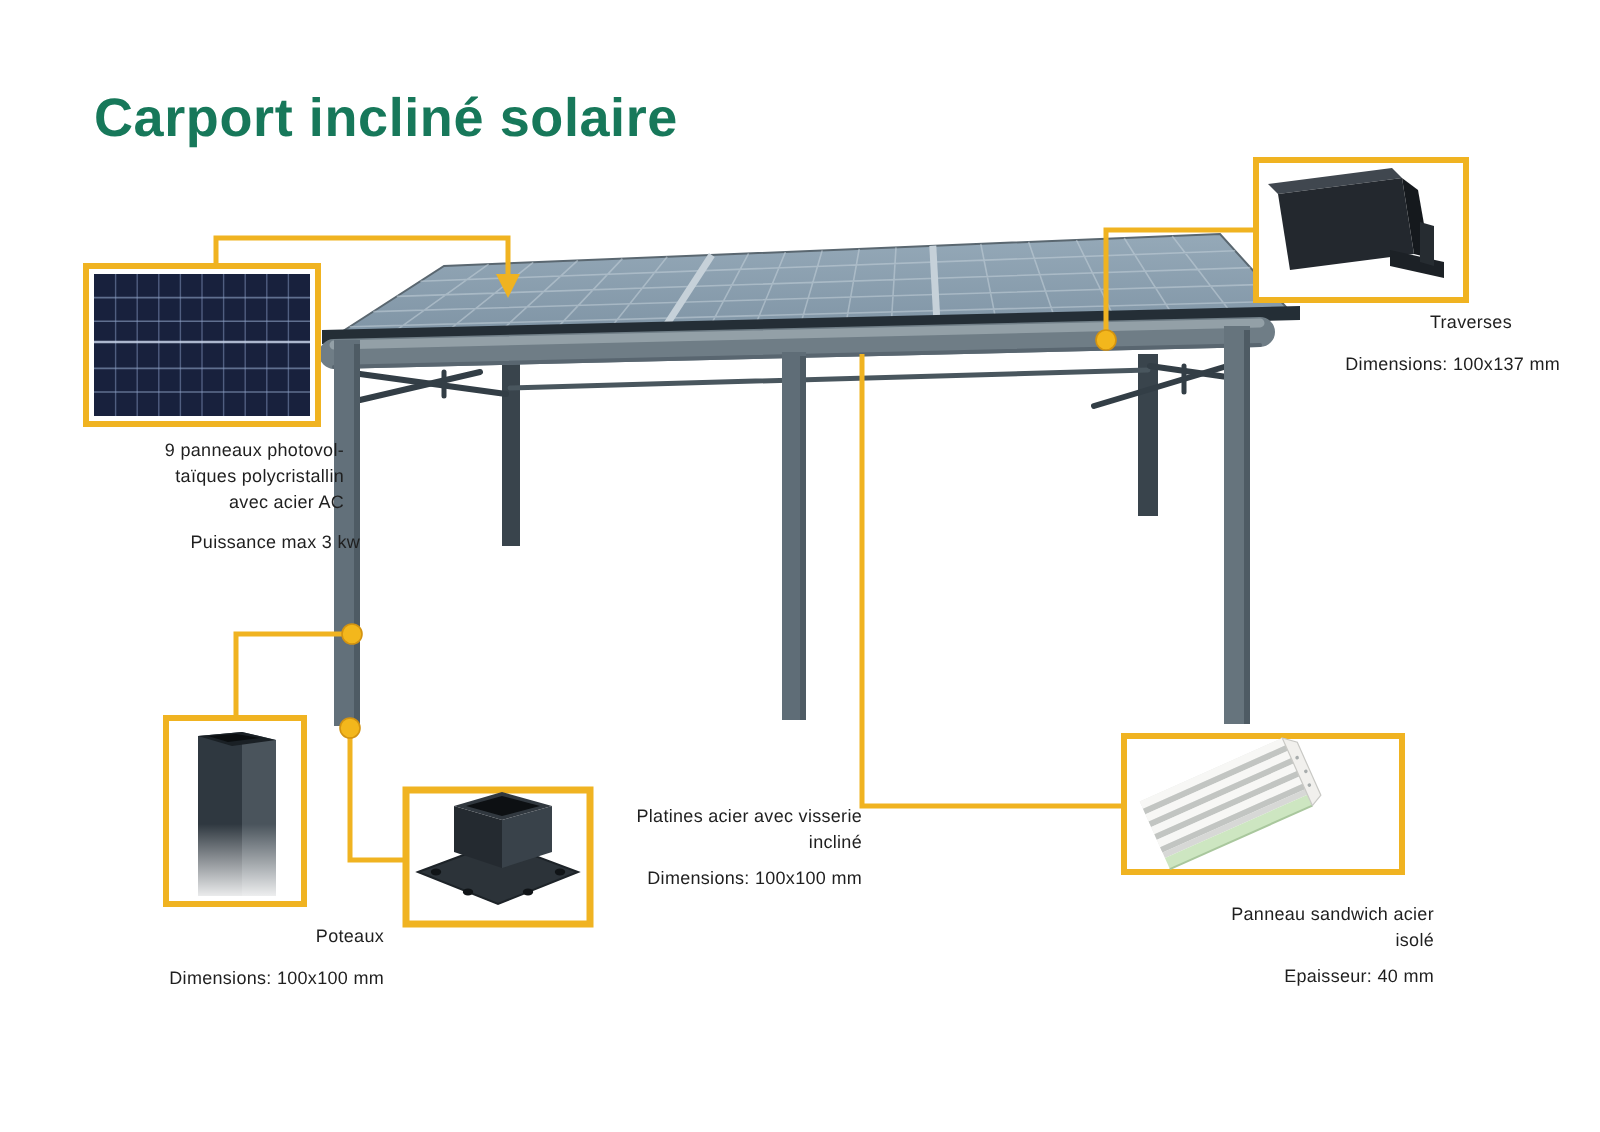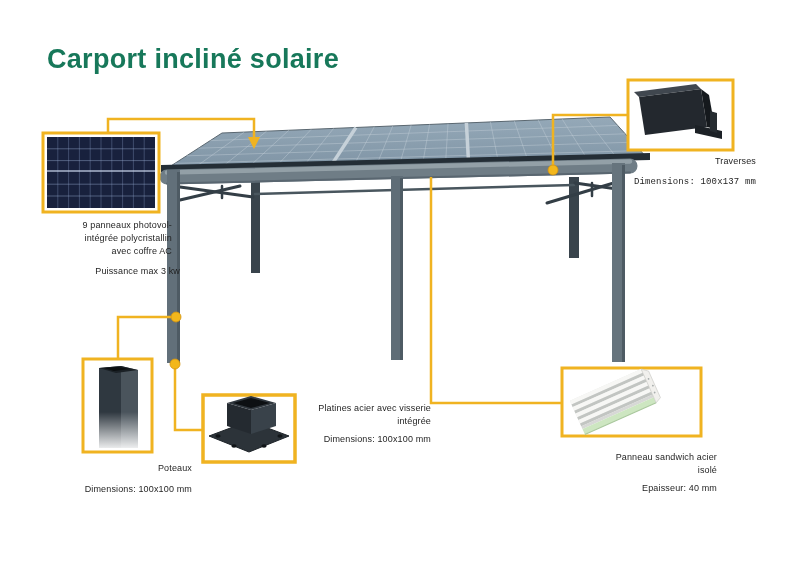--- a/index.html
+++ b/index.html
@@ -167,34 +167,34 @@
         <polygon points="78,-20 84,-15 84,14 78,17" fill="#f1f0ed" stroke="#c9c9c5" stroke-width="0.6"></polygon>
         <circle cx="80.8" cy="-8" r="0.9" fill="#a8adad"></circle>
           <circle cx="82" cy="0" r="0.9" fill="#a8adad"></circle>
         <circle cx="80.8" cy="7" r="0.9" fill="#a8adad"></circle>
       </g>
     </g>
   </svg>
 
   <div class="lbl" style="left:22px;top:219px;">
     <div>9 panneaux photovol-</div>
-    <div>intégrée polycristallin</div>
-    <div>avec coffre AC</div>
+    <div>taïques polycristallin</div>
+    <div>avec acier AC</div>
   </div>
   <div class="lbl" style="left:30px;top:265px;">Puissance max 3 kw</div>
 
   <div class="lbl" style="left:606px;top:155px;">Traverses</div>
-  <div class="lbl" style="left:606px;top:176px;font-family:Liberation Mono, monospace;">Dimensions: 100x137 mm</div>
+  <div class="lbl" style="left:630px;top:176px;">Dimensions: 100x137 mm</div>
 
   <div class="lbl" style="left:42px;top:462px;">Poteaux</div>
   <div class="lbl" style="left:42px;top:483px;">Dimensions: 100x100 mm</div>
 
   <div class="lbl" style="left:281px;top:402px;">
     <div>Platines acier avec visserie</div>
-    <div>intégrée</div>
+    <div>incliné</div>
   </div>
   <div class="lbl" style="left:281px;top:433px;">Dimensions: 100x100 mm</div>
 
   <div class="lbl" style="left:567px;top:451px;">
     <div>Panneau sandwich acier</div>
     <div>isolé</div>
   </div>
   <div class="lbl" style="left:567px;top:482px;">Epaisseur: 40 mm</div>
 
 </div>

